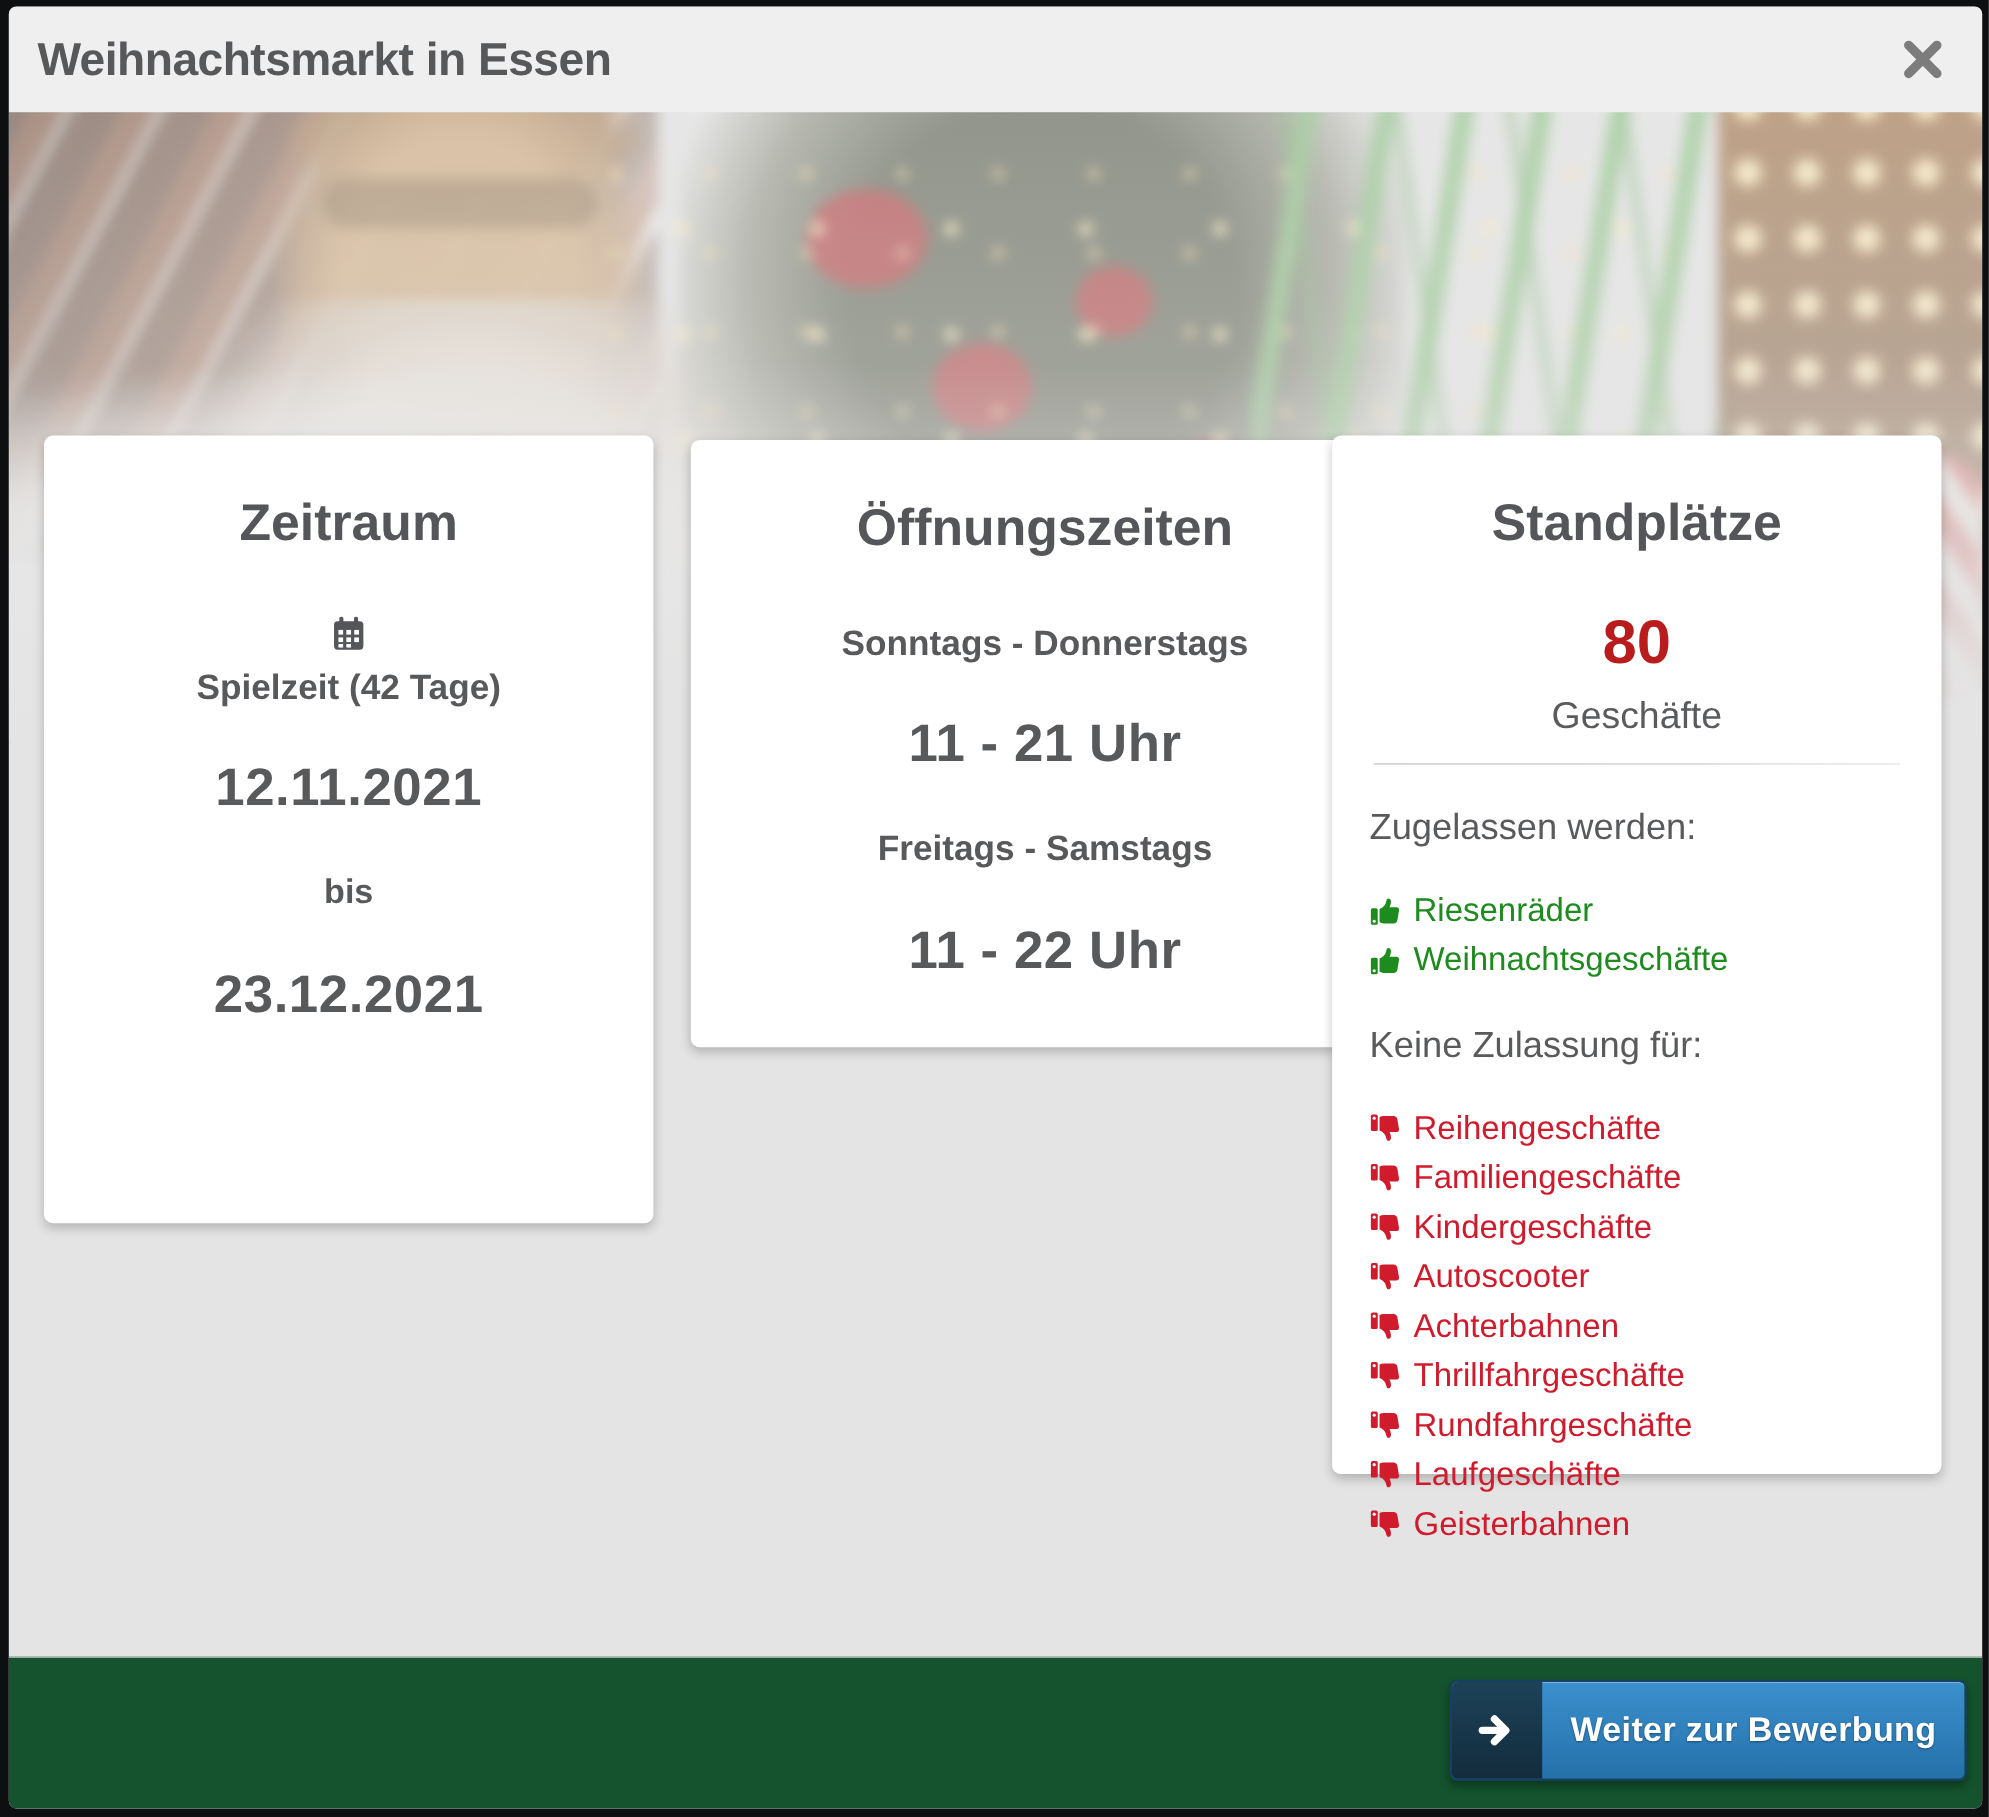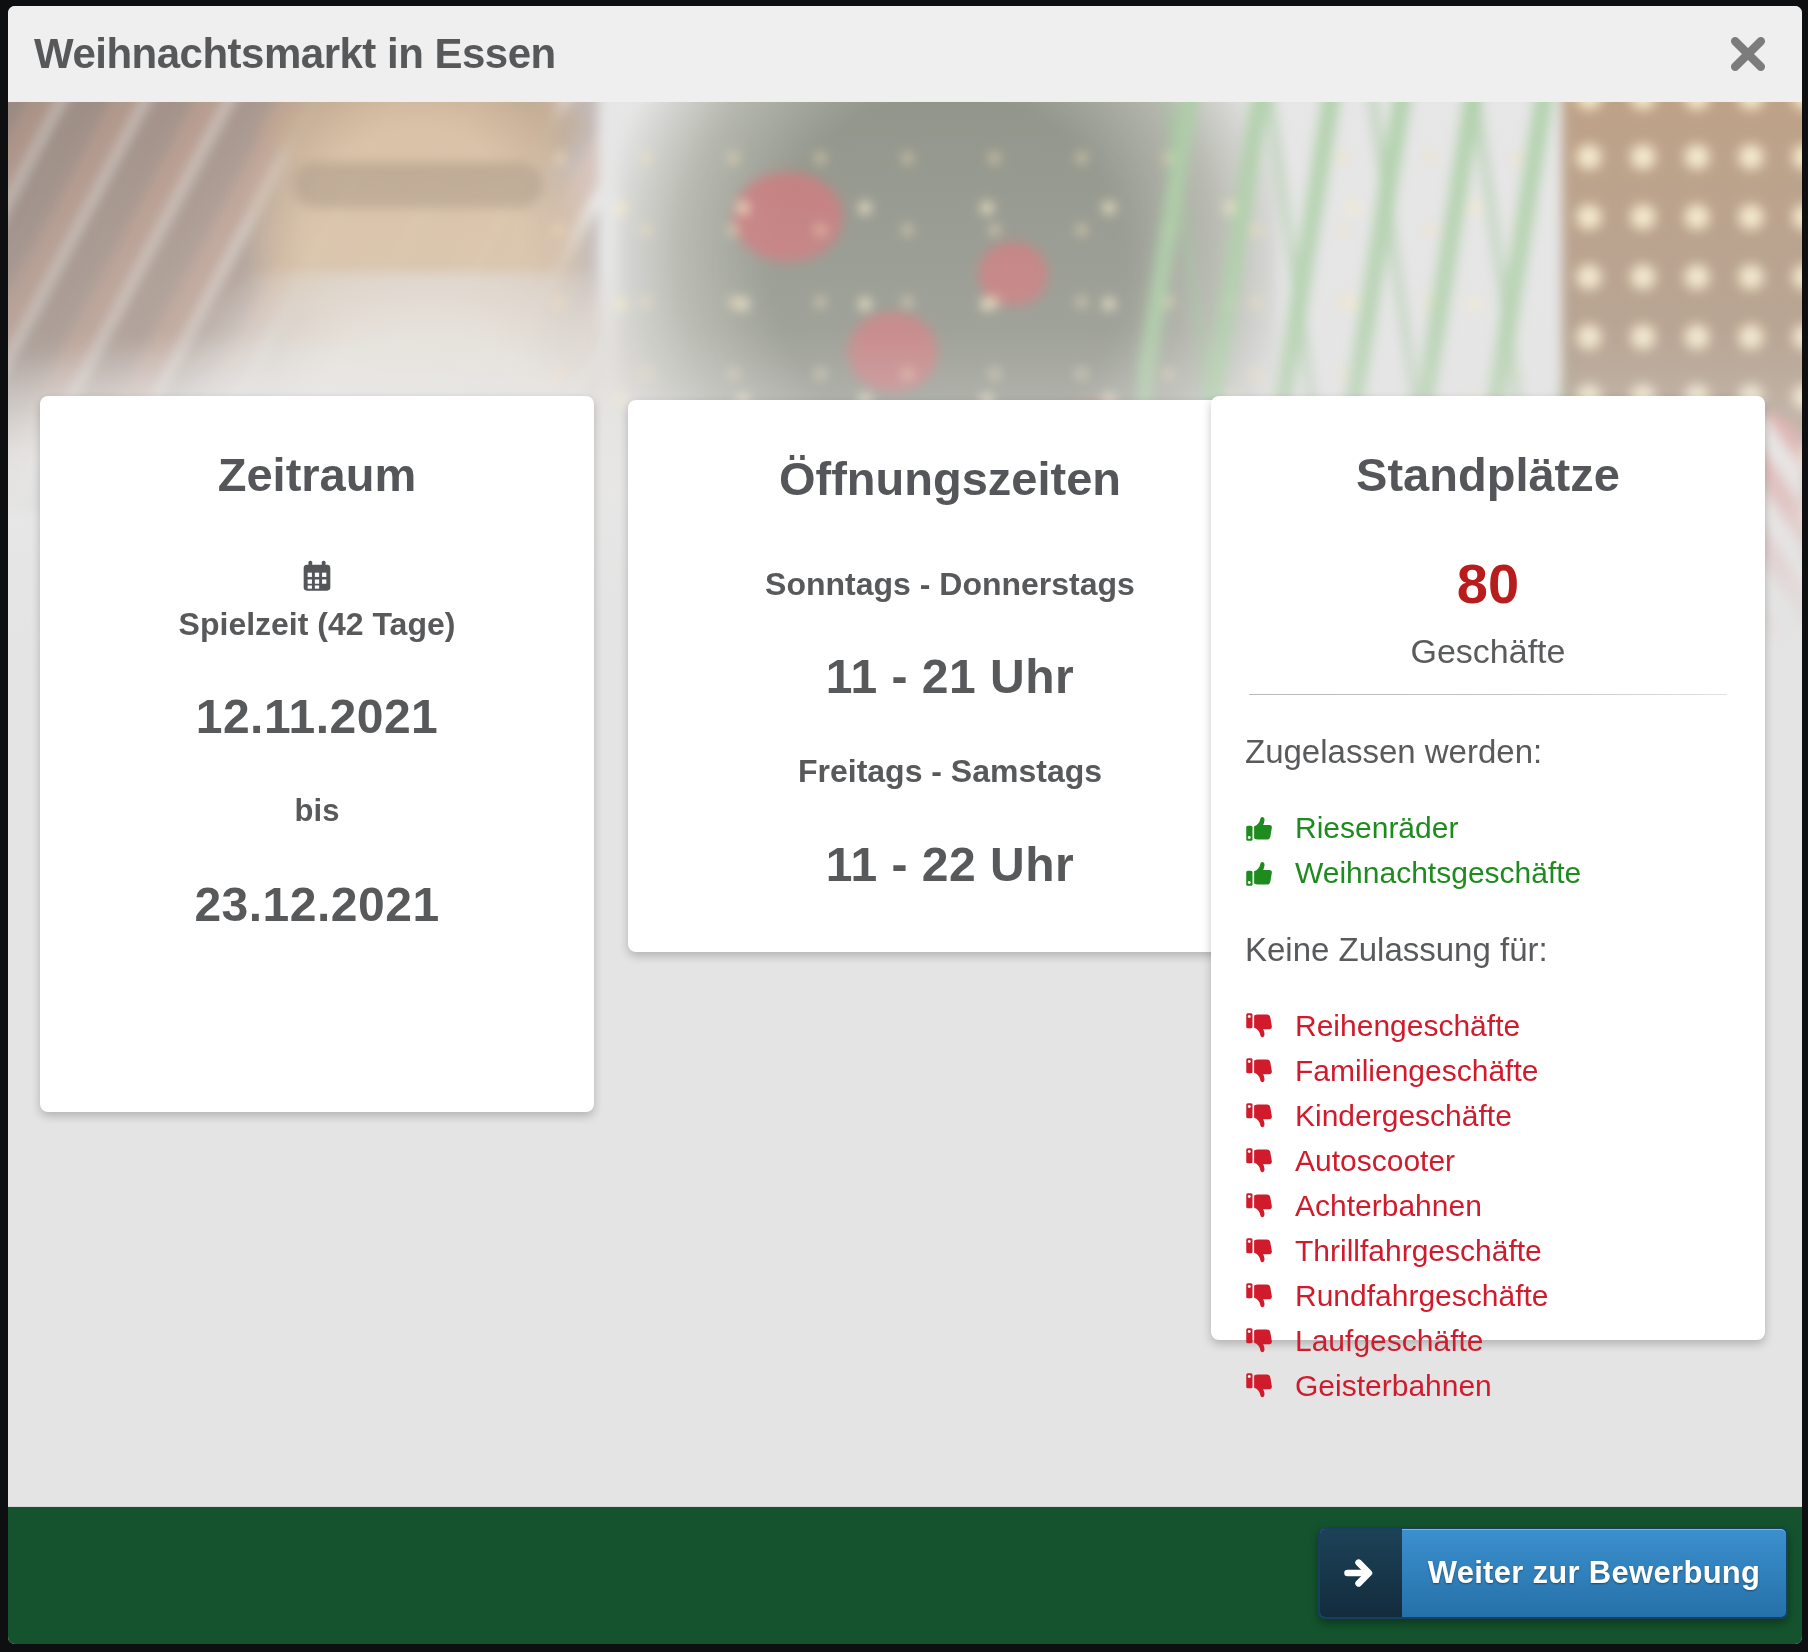--- a/index.html
+++ b/index.html
@@ -91,21 +91,21 @@
   .row-big{font-size:48px;font-weight:bold;line-height:58px;margin-top:44px;letter-spacing:.5px;}
   .row-mid{font-size:31px;font-weight:bold;line-height:38px;margin-top:46px;}
   .row-big2{font-size:48px;font-weight:bold;line-height:58px;margin-top:46px;letter-spacing:.5px;}
   .big-number{font-size:56px;font-weight:bold;line-height:64px;margin-top:48px;color:#b91c1c;}
   .count-unit{font-size:34px;line-height:42px;margin-top:14px;color:#5a5b5d;}
   .divider{height:1px;margin:22px 38px 0;border:none;
     background:linear-gradient(to right,#b9b9b9,#c6c6c6 60%,#e2e2e2);}
   .left-block{text-align:left;padding:0 0 0 34px;}
   .list-title{font-size:33px;line-height:42px;color:#595a5c;margin-top:36px;}
   .thumb-list{list-style:none;margin:32px 0 0;padding:0;}
-  .thumb-list li{display:flex;align-items:center;gap:20px;font-size:30px;line-height:45px;}
+  .thumb-list li{display:flex;align-items:center;gap:10px;font-size:30px;line-height:45px;}
   .thumb-list.green li{color:#1e8b1e;}
   .thumb-list.red li{color:#d01b2d;}
   .th-icon{display:flex;align-items:center;}
   .deny-title{margin-top:34px;}
   .thumb-list.red{margin-top:32px;}
   
   .modal-footer{
     position:absolute;left:0;right:0;top:1500px;height:138px;background:#14532d;
     border-top:1px solid #d8d8d8;z-index:20;box-sizing:border-box;
   }

